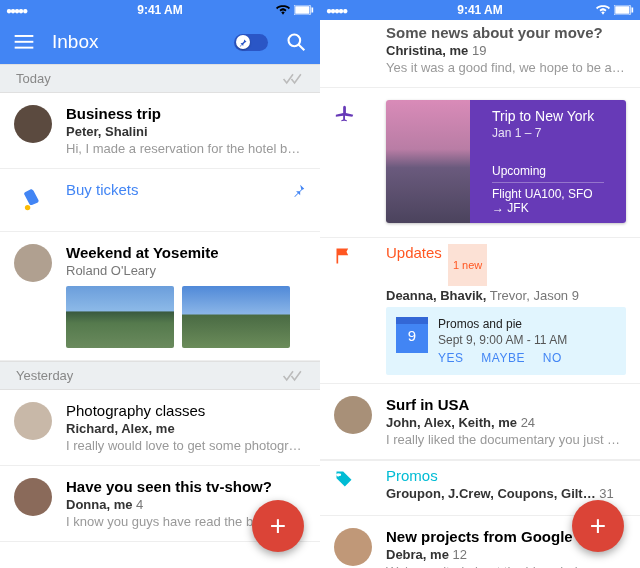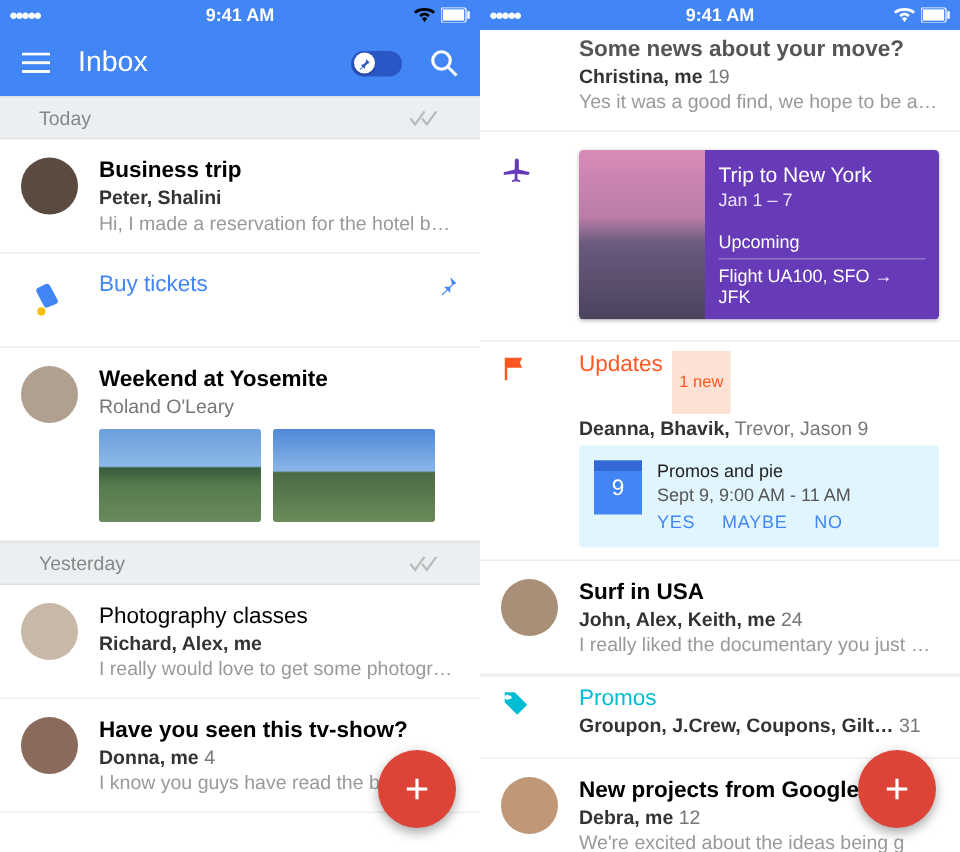--- a/index.html
+++ b/index.html
@@ -10,21 +10,21 @@
   .status .dots{letter-spacing:-2px;font-size:10px}
   .status .time{position:absolute;left:50%;transform:translateX(-50%);font-weight:600}
   .status .right{margin-left:auto;display:flex;gap:4px;align-items:center;font-size:10px}
   .appbar{height:44px;background:#4285f4;color:#fff;display:flex;align-items:center;padding:0 14px;gap:18px}
   .appbar .title{font-size:19px;font-weight:400}
   .appbar .sp{flex:1}
   .appbar svg{fill:#fff}
   .pill{width:34px;height:17px;border-radius:9px;background:#2a56c6;display:flex;align-items:center;padding:0 2px}
   .pill .knob{width:14px;height:14px;border-radius:50%;background:#fff;display:flex;align-items:center;justify-content:center;box-shadow:0 1px 2px rgba(0,0,0,.3)}
   .pill .knob svg{fill:#2a56c6}
-  .section{background:#eceff1;color:#888;font-size:13px;padding:6px 26px;display:flex;align-items:center;border-bottom:1px solid #e0e0e0;border-top:1px solid #e0e0e0}
+  .section{background:#eceff1;color:#888;font-size:13px;padding:6px 16px;display:flex;align-items:center;border-bottom:1px solid #e0e0e0;border-top:1px solid #e0e0e0}
   .section .sp{flex:1}
   .section svg{fill:#bbb}
   .list{background:#fff}
   .row{display:flex;align-items:flex-start;padding:12px 14px;border-bottom:1px solid #eee;position:relative}
   .row .av{width:38px;height:38px;border-radius:50%;background:#ccc;flex:0 0 38px;margin-right:14px;display:flex;align-items:center;justify-content:center}
   .row .body{flex:1;min-width:0}
   .row .subject{font-size:15px;color:#000;margin-bottom:2px}
   .row .bold{font-weight:600}
   .row .from{font-size:13px;color:#777;margin-bottom:2px}
   .row .from .dark{color:#333;font-weight:700}
@@ -33,23 +33,23 @@
   .row.task .subject{color:#4285f4}
   .row .pin{position:absolute;right:14px;top:14px}
   .thumbs{display:flex;gap:8px;margin-top:8px}
   .thumb{width:108px;height:62px;border-radius:2px}
   .th1{background:linear-gradient(180deg,#6b9edb 0%,#8cb9e8 40%,#3a5a3f 42%,#557a4d 60%,#6a8a5d 100%)}
   .th2{background:linear-gradient(180deg,#5089d8 0%,#8ab5e7 45%,#4a6b44 47%,#6b8c5a 100%)}
   .fab{position:absolute;right:16px;bottom:16px;width:52px;height:52px;border-radius:50%;background:#db4437;box-shadow:0 3px 8px rgba(0,0,0,.35);display:flex;align-items:center;justify-content:center;color:#fff;font-size:28px;font-weight:300}
   
   .card{margin:10px 14px 0 60px;border-radius:3px;box-shadow:0 1px 3px rgba(0,0,0,.25);overflow:hidden;display:flex}
   .card .img{width:84px;background:linear-gradient(180deg,#d98bb8 0%,#b97da5 40%,#6a5a7d 55%,#4b435d 100%)}
-  .card .info{flex:1;background:#673ab7;color:#fff;padding:8px 9px;font-size:12px}
+  .card .info{flex:1;background:#673ab7;color:#fff;padding:8px 22px;font-size:12px}
   .card .info .t{font-size:14px;margin-bottom:2px}
-  .card .info .d{opacity:.85;margin-bottom:14px}
+  .card .info .d{opacity:.85;margin-bottom:24px}
   .card .info .u{margin-bottom:2px}
   .card .info .hr{height:1px;background:rgba(255,255,255,.3);margin:4px 0}
   .cluster-head{display:flex;padding:10px 14px 4px 14px}
   .cluster-head .name{font-size:15px;font-weight:500}
   .updates .name{color:#ff5722}
   .cluster-head .badge{background:#fce1d5;color:#ff5722;font-size:11px;padding:15px 5px;margin-left:6px}
   .eventcard{margin:0 14px 8px 66px;background:#e1f5fe;border-radius:2px;display:flex;padding:10px;gap:10px}
   .eventcard .cal{width:32px;height:36px;background:#4285f4;color:#fff;font-size:15px;display:flex;align-items:center;justify-content:center;font-weight:400;position:relative}
   .eventcard .cal::before{content:"";position:absolute;top:0;left:0;right:0;height:7px;background:#3367d6}
   .eventcard .txt{font-size:12px;color:#555}

